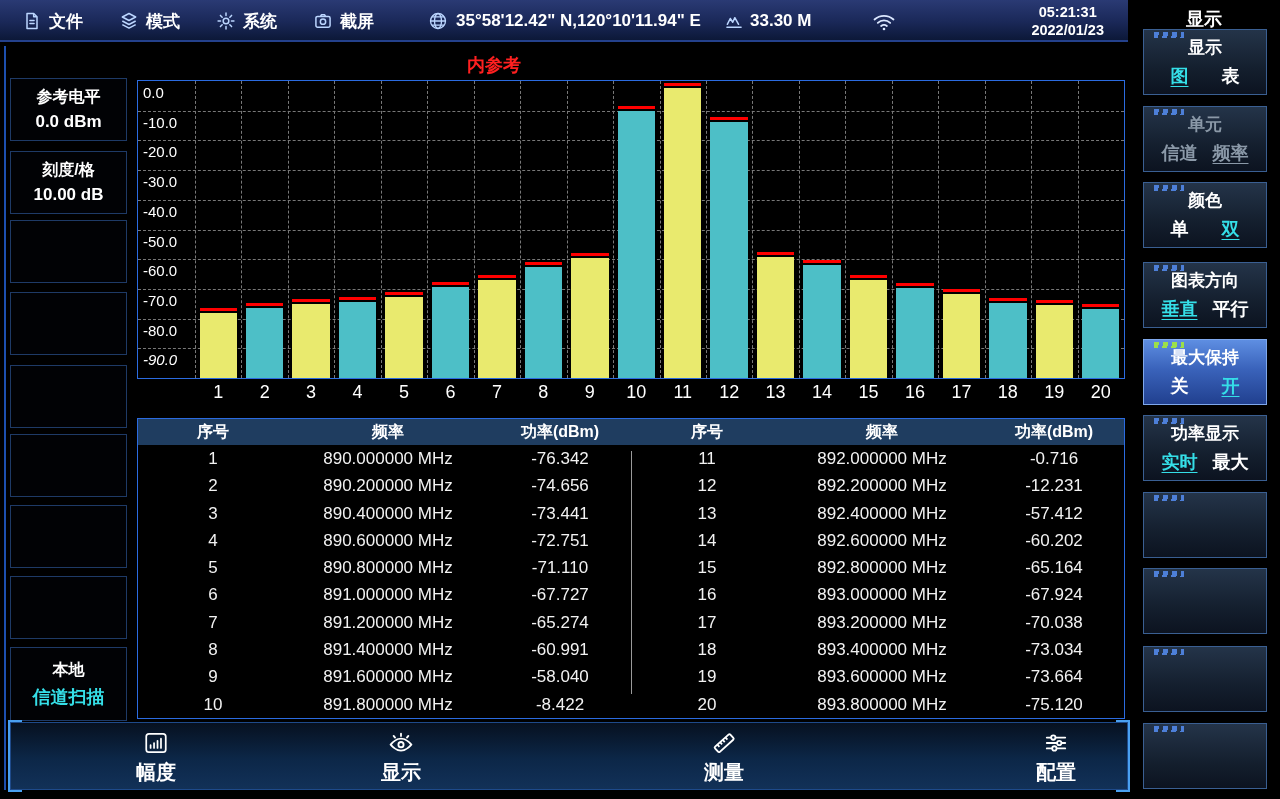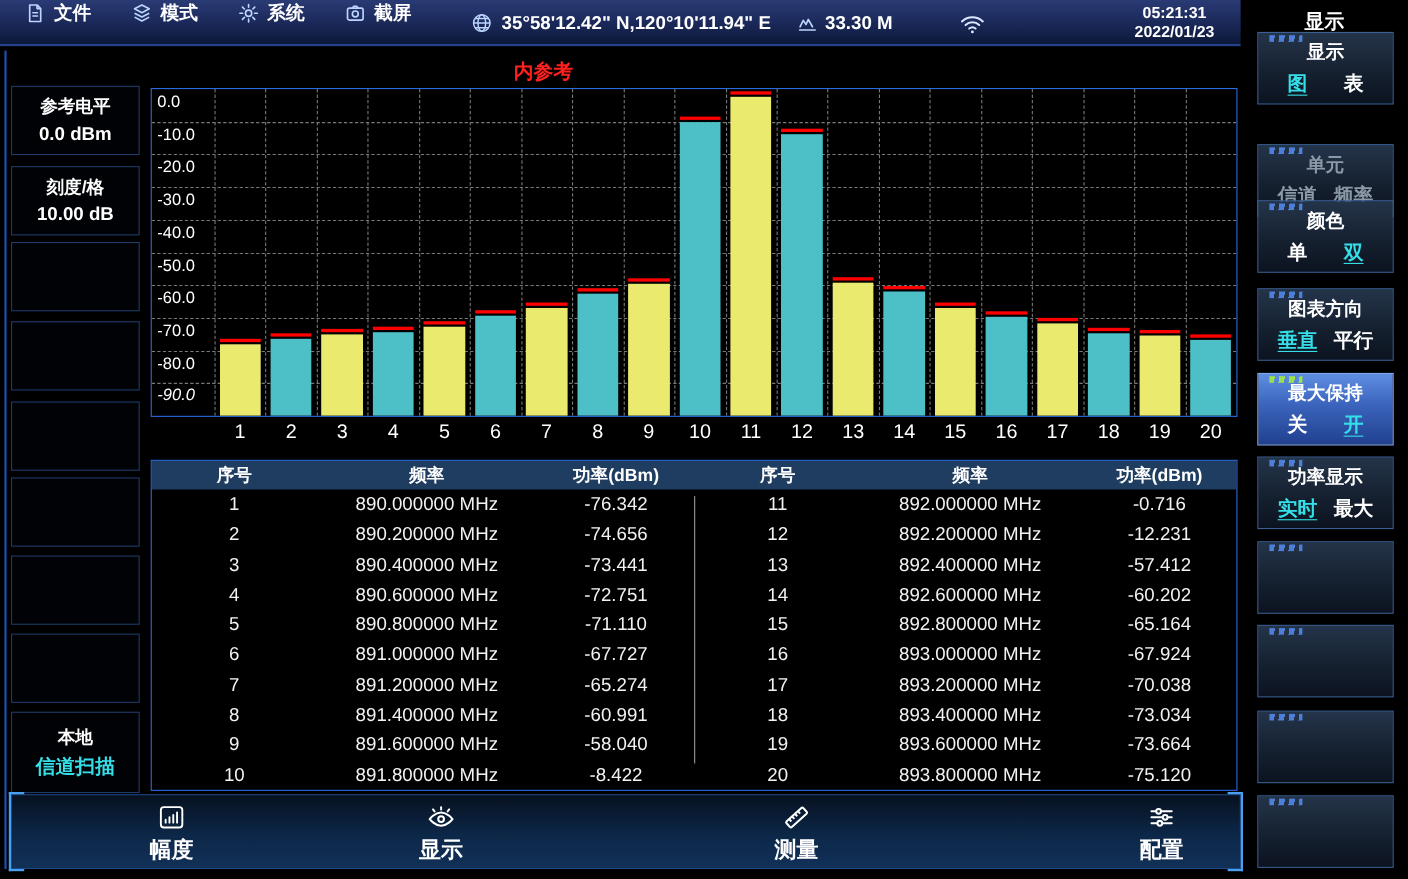--- a/index.html
+++ b/index.html
@@ -4,21 +4,21 @@
 <style>
   * { margin:0; padding:0; box-sizing:border-box; }
   html,body { background:#000; }
   body { font-family:"Liberation Sans", sans-serif; }
   #app { position:relative; width:1280px; height:799px; background:#000; overflow:hidden; color:#fff; }
 
   
   .topbar { position:absolute; left:0; top:0; width:1128px; height:42px;
     background:linear-gradient(180deg,#2a3a74 0%,#1a2858 55%,#0c1838 100%);
     border-bottom:2px solid #24418c; display:flex; align-items:center; }
-  .tmenu { position:absolute; left:22px; top:0; height:42px; display:flex; align-items:flex-start; }
+  .tmenu { position:absolute; left:22px; top:0; height:42px; display:flex; align-items:center; }
   .tmenu-item { display:flex; align-items:center; gap:7px; margin-right:36px; cursor:default; }
   .tmenu-item .lbl { font-size:17px; font-weight:bold; color:#fff; }
   .ticon { width:20px; height:20px; color:#bcd6ff; display:inline-flex; }
   .ticon svg { width:100%; height:100%; }
   .gps { position:absolute; left:428px; top:0; height:42px; display:flex; align-items:center; gap:8px;
     font-size:17px; font-weight:bold; }
   .alt { position:absolute; left:724px; top:0; height:42px; display:flex; align-items:center; gap:6px;
     font-size:17px; font-weight:bold; }
   .wifi { position:absolute; left:872px; top:10px; width:24px; height:24px; color:#dce8ff; }
   .clock { position:absolute; right:24px; top:3px; text-align:center; font-weight:bold;
@@ -416,21 +416,21 @@
     <div class="rhead">显示</div>
     <div id="rboxes">
         <div class="rbox" style="top: 29px;">
           <div class="deco"></div>
           <div class="rtitle">显示</div>
           <div class="ropts">
             <span class="opt active">图</span>
             <span class="opt">表</span>
           </div>
         </div>
-        <div class="rbox disabled" style="top: 106px; margin-top: 25px;">
+        <div class="rbox disabled" style="top: 106px;">
           <div class="deco"></div>
           <div class="rtitle">单元</div>
           <div class="ropts">
             <span class="opt">信道</span>
             <span class="opt active">频率</span>
           </div>
         </div>
         <div class="rbox" style="top: 182px;">
           <div class="deco"></div>
           <div class="rtitle">颜色</div>

